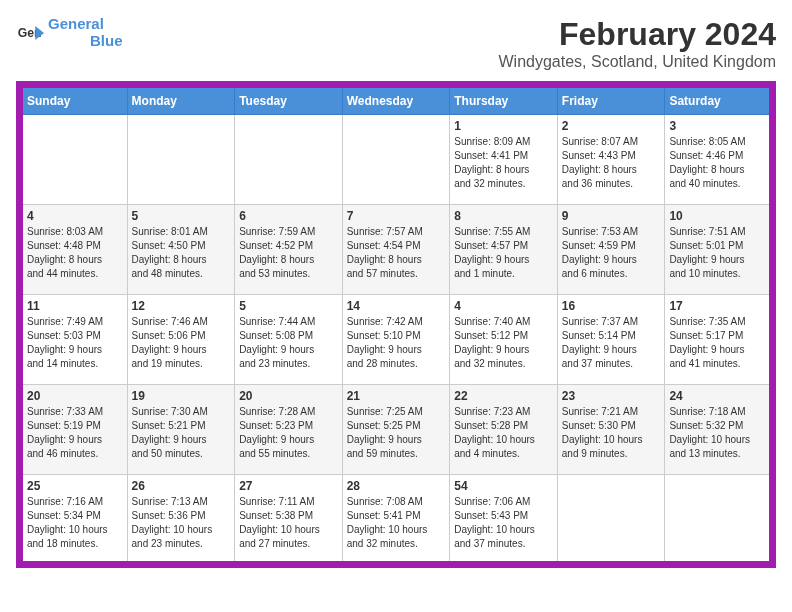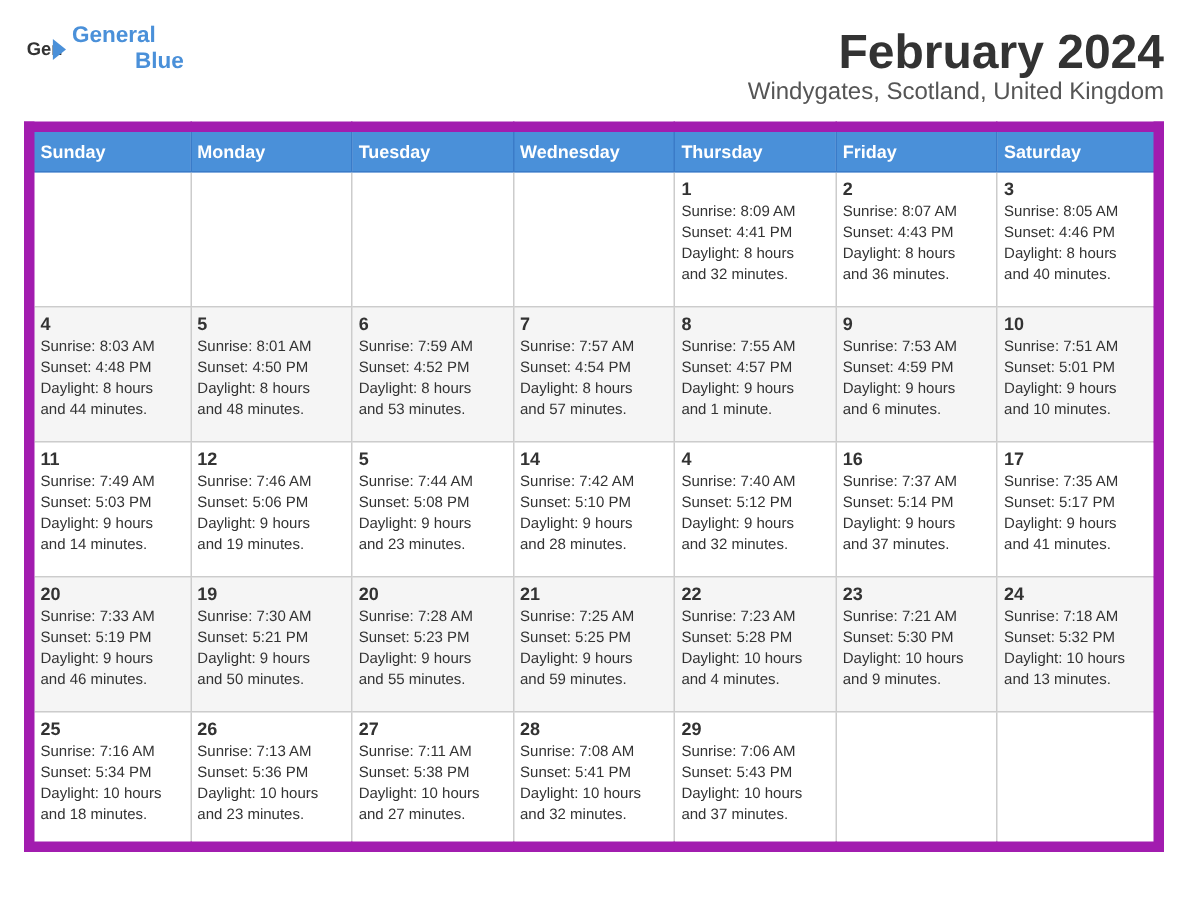--- a/index.html
+++ b/index.html
@@ -242,20 +242,20 @@
         </td>
         <td>
           <span class="day-number">27</span>
           <div class="day-info">Sunrise: 7:11 AM<br>Sunset: 5:38 PM<br>Daylight: 10 hours<br>and 27 minutes.</div>
         </td>
         <td>
           <span class="day-number">28</span>
           <div class="day-info">Sunrise: 7:08 AM<br>Sunset: 5:41 PM<br>Daylight: 10 hours<br>and 32 minutes.</div>
         </td>
         <td>
-          <span class="day-number">29</span>
+          <span class="day-number">54</span>
           <div class="day-info">Sunrise: 7:06 AM<br>Sunset: 5:43 PM<br>Daylight: 10 hours<br>and 37 minutes.</div>
         </td>
         <td class="empty-cell"></td>
         <td class="empty-cell"></td>
       </tr>
     </tbody>
 </table>
 
 </body></html>

